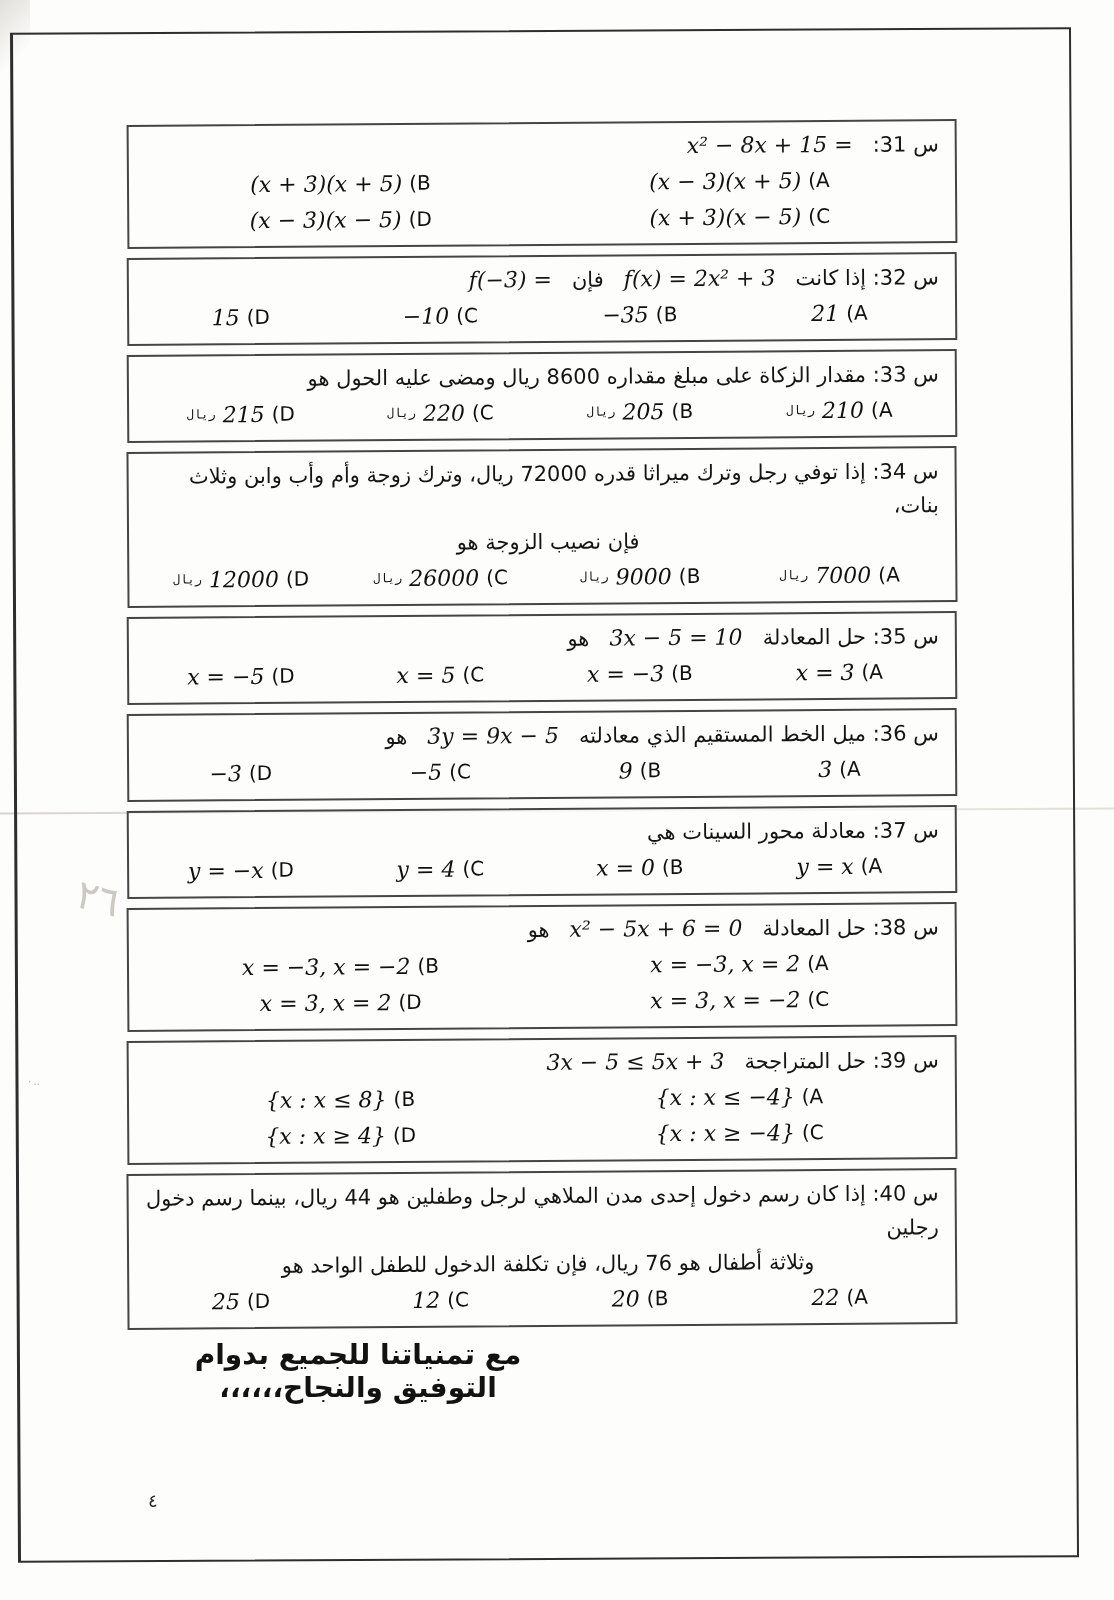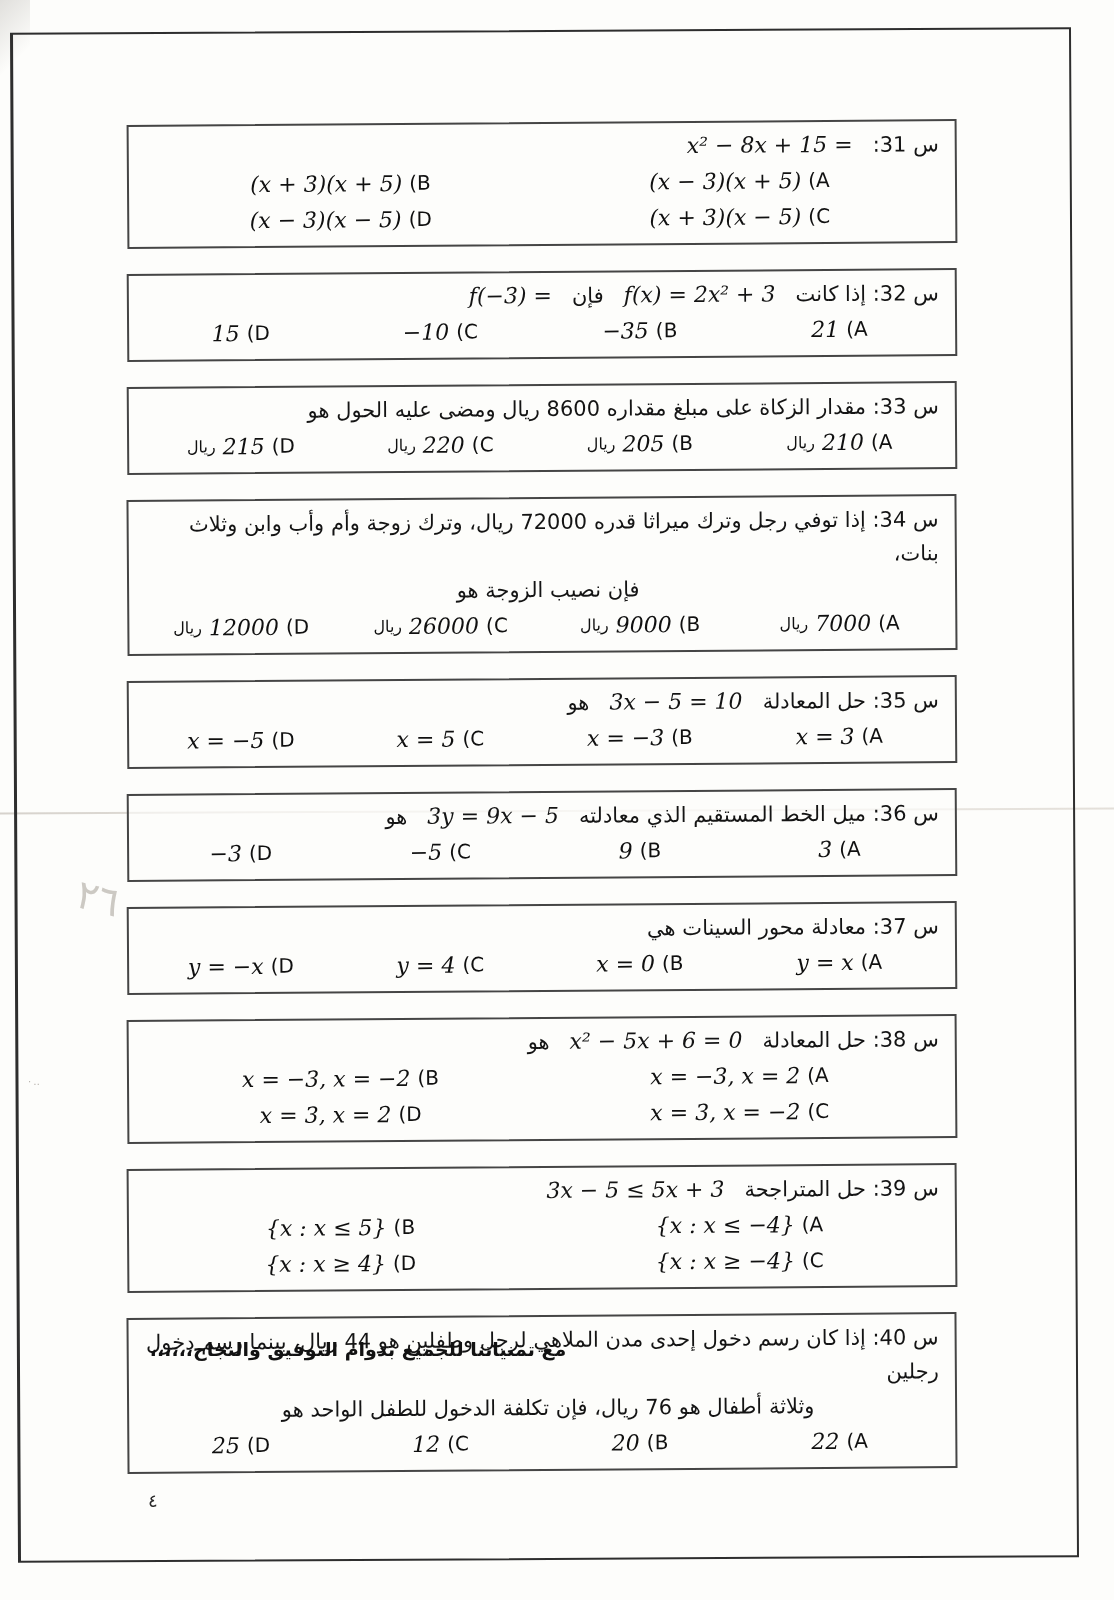--- a/index.html
+++ b/index.html
@@ -32,21 +32,21 @@
   }
   .margin-scribble{
     position:absolute;left:52px;top:868px;width:90px;height:70px;
     color:#b3aea6;font-size:40px;line-height:60px;
     transform:rotate(14deg);
     font-family:"DejaVu Sans",sans-serif;
     opacity:.65;text-align:center;
   }
   .questions{
     position:absolute;left:127px;top:122px;width:830px;
-    display:flex;flex-direction:column;gap:25px;
+    display:flex;flex-direction:column;gap:9px;
   }
   .qbox{
     border:2px solid #454545;
     padding:6px 16px 8px 12px;
     direction:rtl;
     transform:rotate(-0.40deg);
     background:rgba(253,253,251,0.6);
   }
   .q-header{
     direction:rtl;text-align:right;
@@ -65,30 +65,30 @@
   .opts.cols4{grid-template-columns:repeat(4,1fr);}
   .opts.cols2{grid-template-columns:1fr 1fr;}
   .opt{
     direction:ltr;height:36px;
     display:flex;align-items:center;justify-content:center;gap:7px;
   }
   .opt .val{
     font-family:"DejaVu Serif",serif;font-style:italic;
     font-size:22px;color:#101010;white-space:nowrap;
   }
-  .opt .unit{font-size:16px;color:#101010;font-family:Liberation Sans, sans-serif;}
+  .opt .unit{font-size:12px;color:#101010;font-family:Liberation Mono, monospace;}
   .opt .lab{
     font-family:"DejaVu Sans",sans-serif;font-size:20px;color:#101010;
     white-space:nowrap;
   }
   .opt .lab::before{content:"(";}
   .closing{
     position:absolute;left:148px;top:1338px;width:420px;
     direction:rtl;text-align:center;
-    font-weight:bold;font-size:19px;color:#121212;
+    font-weight:bold;font-size:28px;color:#121212;
     font-family:"DejaVu Sans",sans-serif;
   }
   .pagenum{
     position:absolute;left:148px;top:1490px;
     font-size:18px;color:#2a2a2a;
   }
 </style>
 </head>
 <body>
 
@@ -278,21 +278,21 @@
         </div>
       </div>
       <div class="qbox">
         <div class="q-header"><span class="seg ar">س 39:   حل المتراجحة</span><bdi class="seg math" dir="ltr">3x − 5 ≤ 5x + 3</bdi></div>
         <div class="opts cols2">
           <div class="opt">
             <span class="val">{x : x ≤ −4}</span>
             <span class="lab">A</span>
           </div>
           <div class="opt">
-            <span class="val">{x : x ≤ 5}</span>
+            <span class="val">{x : x ≤ 8}</span>
             <span class="lab">B</span>
           </div>
           <div class="opt">
             <span class="val">{x : x ≥ −4}</span>
             <span class="lab">C</span>
           </div>
           <div class="opt">
             <span class="val">{x : x ≥ 4}</span>
             <span class="lab">D</span>
           </div>

